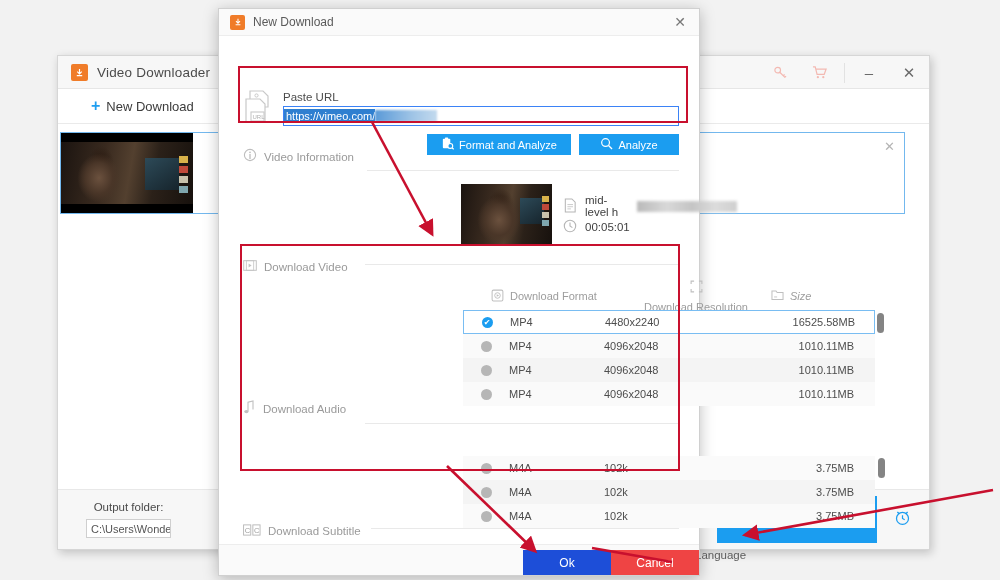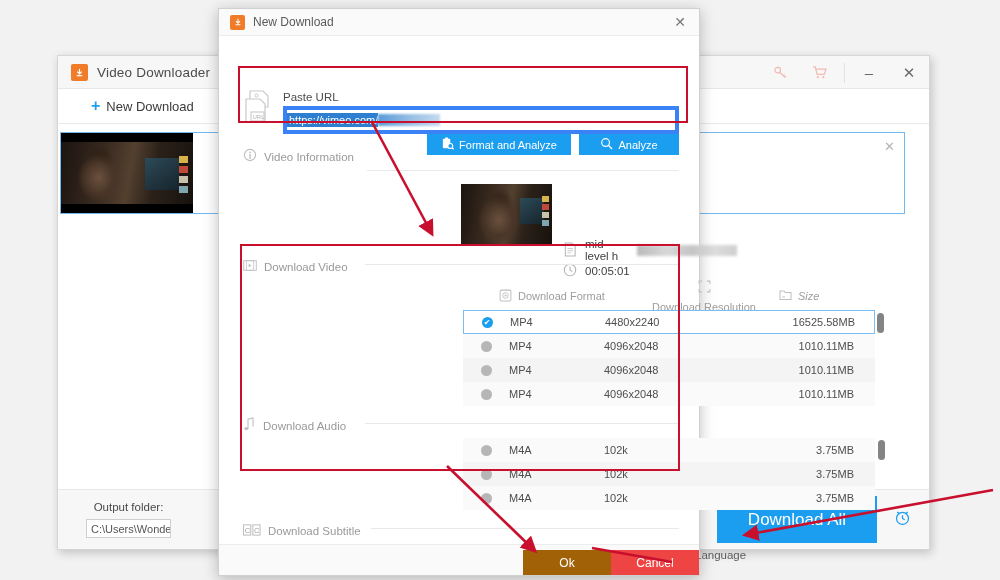--- a/index.html
+++ b/index.html
@@ -136,22 +136,22 @@
 
   
   .urlicon {
     position: absolute; left: 25px; top: 53px; width: 34px; height: 38px;
   }
   .lbl-paste {
     position: absolute; left: 64px; top: 55px;
     font-size: 11.5px; color: #4c4c4c;
   }
   .urlbox {
-    position: absolute; left: 64px; top: 70px; width: 396px; height: 28px;
-    border: 4px solid #3b82f6; background: #fff; display: flex; align-items: center;
+    position: absolute; left: 64px; top: 70px; width: 396px; height: 20px;
+    border: 1px solid #3b82f6; background: #fff; display: flex; align-items: center;
   }
   .urltext {
     font-size: 11px; color: #fff; background: #2f7fd0;
     padding: 1px 0 1px 2px; white-space: nowrap;
   }
   .urlblur {
     width: 62px; height: 12px; margin-left: 0;
     background: linear-gradient(90deg,#5a9ad8,#9fc4e6 60%,#c3daee);
     filter: blur(1.2px);
   }
@@ -175,40 +175,40 @@
     position: absolute; left: 242px; top: 148px; width: 91px; height: 60px;
     background: #000; overflow: hidden;
   }
   .vthumb .thumb-img { left: 0; top: 0; width: 91px; height: 60px; }
   .vthumb .thumb-screen { right: 8px; top: 14px; width: 24px; height: 26px; }
   .vthumb .thumb-notes { right: 1px; top: 12px; width: 9px; }
   .vthumb .thumb-notes i { width: 7px; height: 6px; margin-bottom: 2px; }
 
   .meta-row {
     position: absolute; display: flex; align-items: center; gap: 8px;
-    font-size: 11.5px; color: #3f3f3f; margin-top: 44px;
+    font-size: 11.5px; color: #3f3f3f;
   }
   .meta-title { left: 344px; top: 158px; }
   .meta-dur   { left: 344px; top: 183px; }
   .title-blur {
     width: 122px; height: 11px;
     background: linear-gradient(90deg,#b9b9b9,#d8d8d8 30%,#c4c4c4 55%,#dcdcdc 78%,#cfcfcf);
     filter: blur(1.6px); margin-left: -2px;
   }
 
   .dlvideo { left: 24px; top: 222px; }
   .dlvideo-rule { position: absolute; left: 146px; top: 228px; width: 314px; height: 1px; background: #e9e9e9; }
 
   
   .tbl-head {
     position: absolute; left: 248px; top: 248px; width: 404px; height: 24px;
     display: flex; align-items: center;
   }
   .th { display: flex; align-items: center; gap: 6px; font-size: 11px; color: #9d9d9d; }
-  .th-fmt { margin-left: 32px; width: 130px; }
+  .th-fmt { margin-left: 24px; width: 130px; }
   .th-res { width: 150px; flex-direction: column; }
   .th-size { width: 90px; font-style: italic; }
 
   .rows { position: absolute; left: 244px; top: 274px; width: 412px; }
   .row {
     position: relative; height: 24px; display: flex; align-items: center;
     background: #fafafa; font-size: 11px; color: #4d4d4d;
   }
   .row.alt { background: #f4f4f4; }
   .row.sel {
@@ -224,24 +224,24 @@
   }
   .cell-fmt { width: 95px; }
   .cell-res { width: 140px; }
   .cell-size { width: 110px; text-align: right; }
 
   .sbar {
     position: absolute; width: 7px; border-radius: 4px; background: #848484;
   }
   .sbar-v { right: -10px; top: 2px; height: 20px; }
 
-  .dlaudio { left: 24px; top: 381px; }
+  .dlaudio { left: 24px; top: 364px; }
   .dlaudio-rule { position: absolute; left: 146px; top: 387px; width: 314px; height: 1px; background: #e9e9e9; }
 
-  .arows { position: absolute; left: 244px; top: 402px; width: 412px; }
+  .arows { position: absolute; left: 244px; top: 420px; width: 412px; }
 
   .dlsub { left: 24px; top: 486px; }
   .dlsub-rule { position: absolute; left: 152px; top: 492px; width: 308px; height: 1px; background: #e9e9e9; }
 
   .subrow { position: absolute; left: 248px; top: 514px; width: 412px; height: 18px; }
   .chk {
     position: absolute; left: 16px; top: 0; width: 13px; height: 13px;
     border: 1px solid #c2c2c2; background: #fff;
   }
   .chk-lbl {
@@ -258,21 +258,21 @@
 
   .dlg-foot {
     position: absolute; left: 0; right: 0; bottom: 0; height: 31px;
     background: #fafafa; border-top: 1px solid #ededed;
     display: flex; align-items: flex-end; justify-content: flex-end;
   }
   .f-ok, .f-cancel {
     width: 88px; height: 25px; display: flex; align-items: center;
     justify-content: center; font-size: 12px; color: #fff;
   }
-  .f-ok { background: #a16207; }
+  .f-ok { background: #1d4ed8; }
   .f-cancel { background: #ef4444; margin-right: 0; }
 
   
   .hl { position: absolute; border: 2.5px solid #c8102e; }
   .hl-url { left: 238px; top: 66px; width: 450px; height: 57px; }
   .hl-tbl { left: 240px; top: 244px; width: 440px; height: 227px; }
   .arrow-svg { position: absolute; left: 0; top: 0; width: 1000px; height: 580px; pointer-events: none; }
 </style>
 </head>
 <body>

